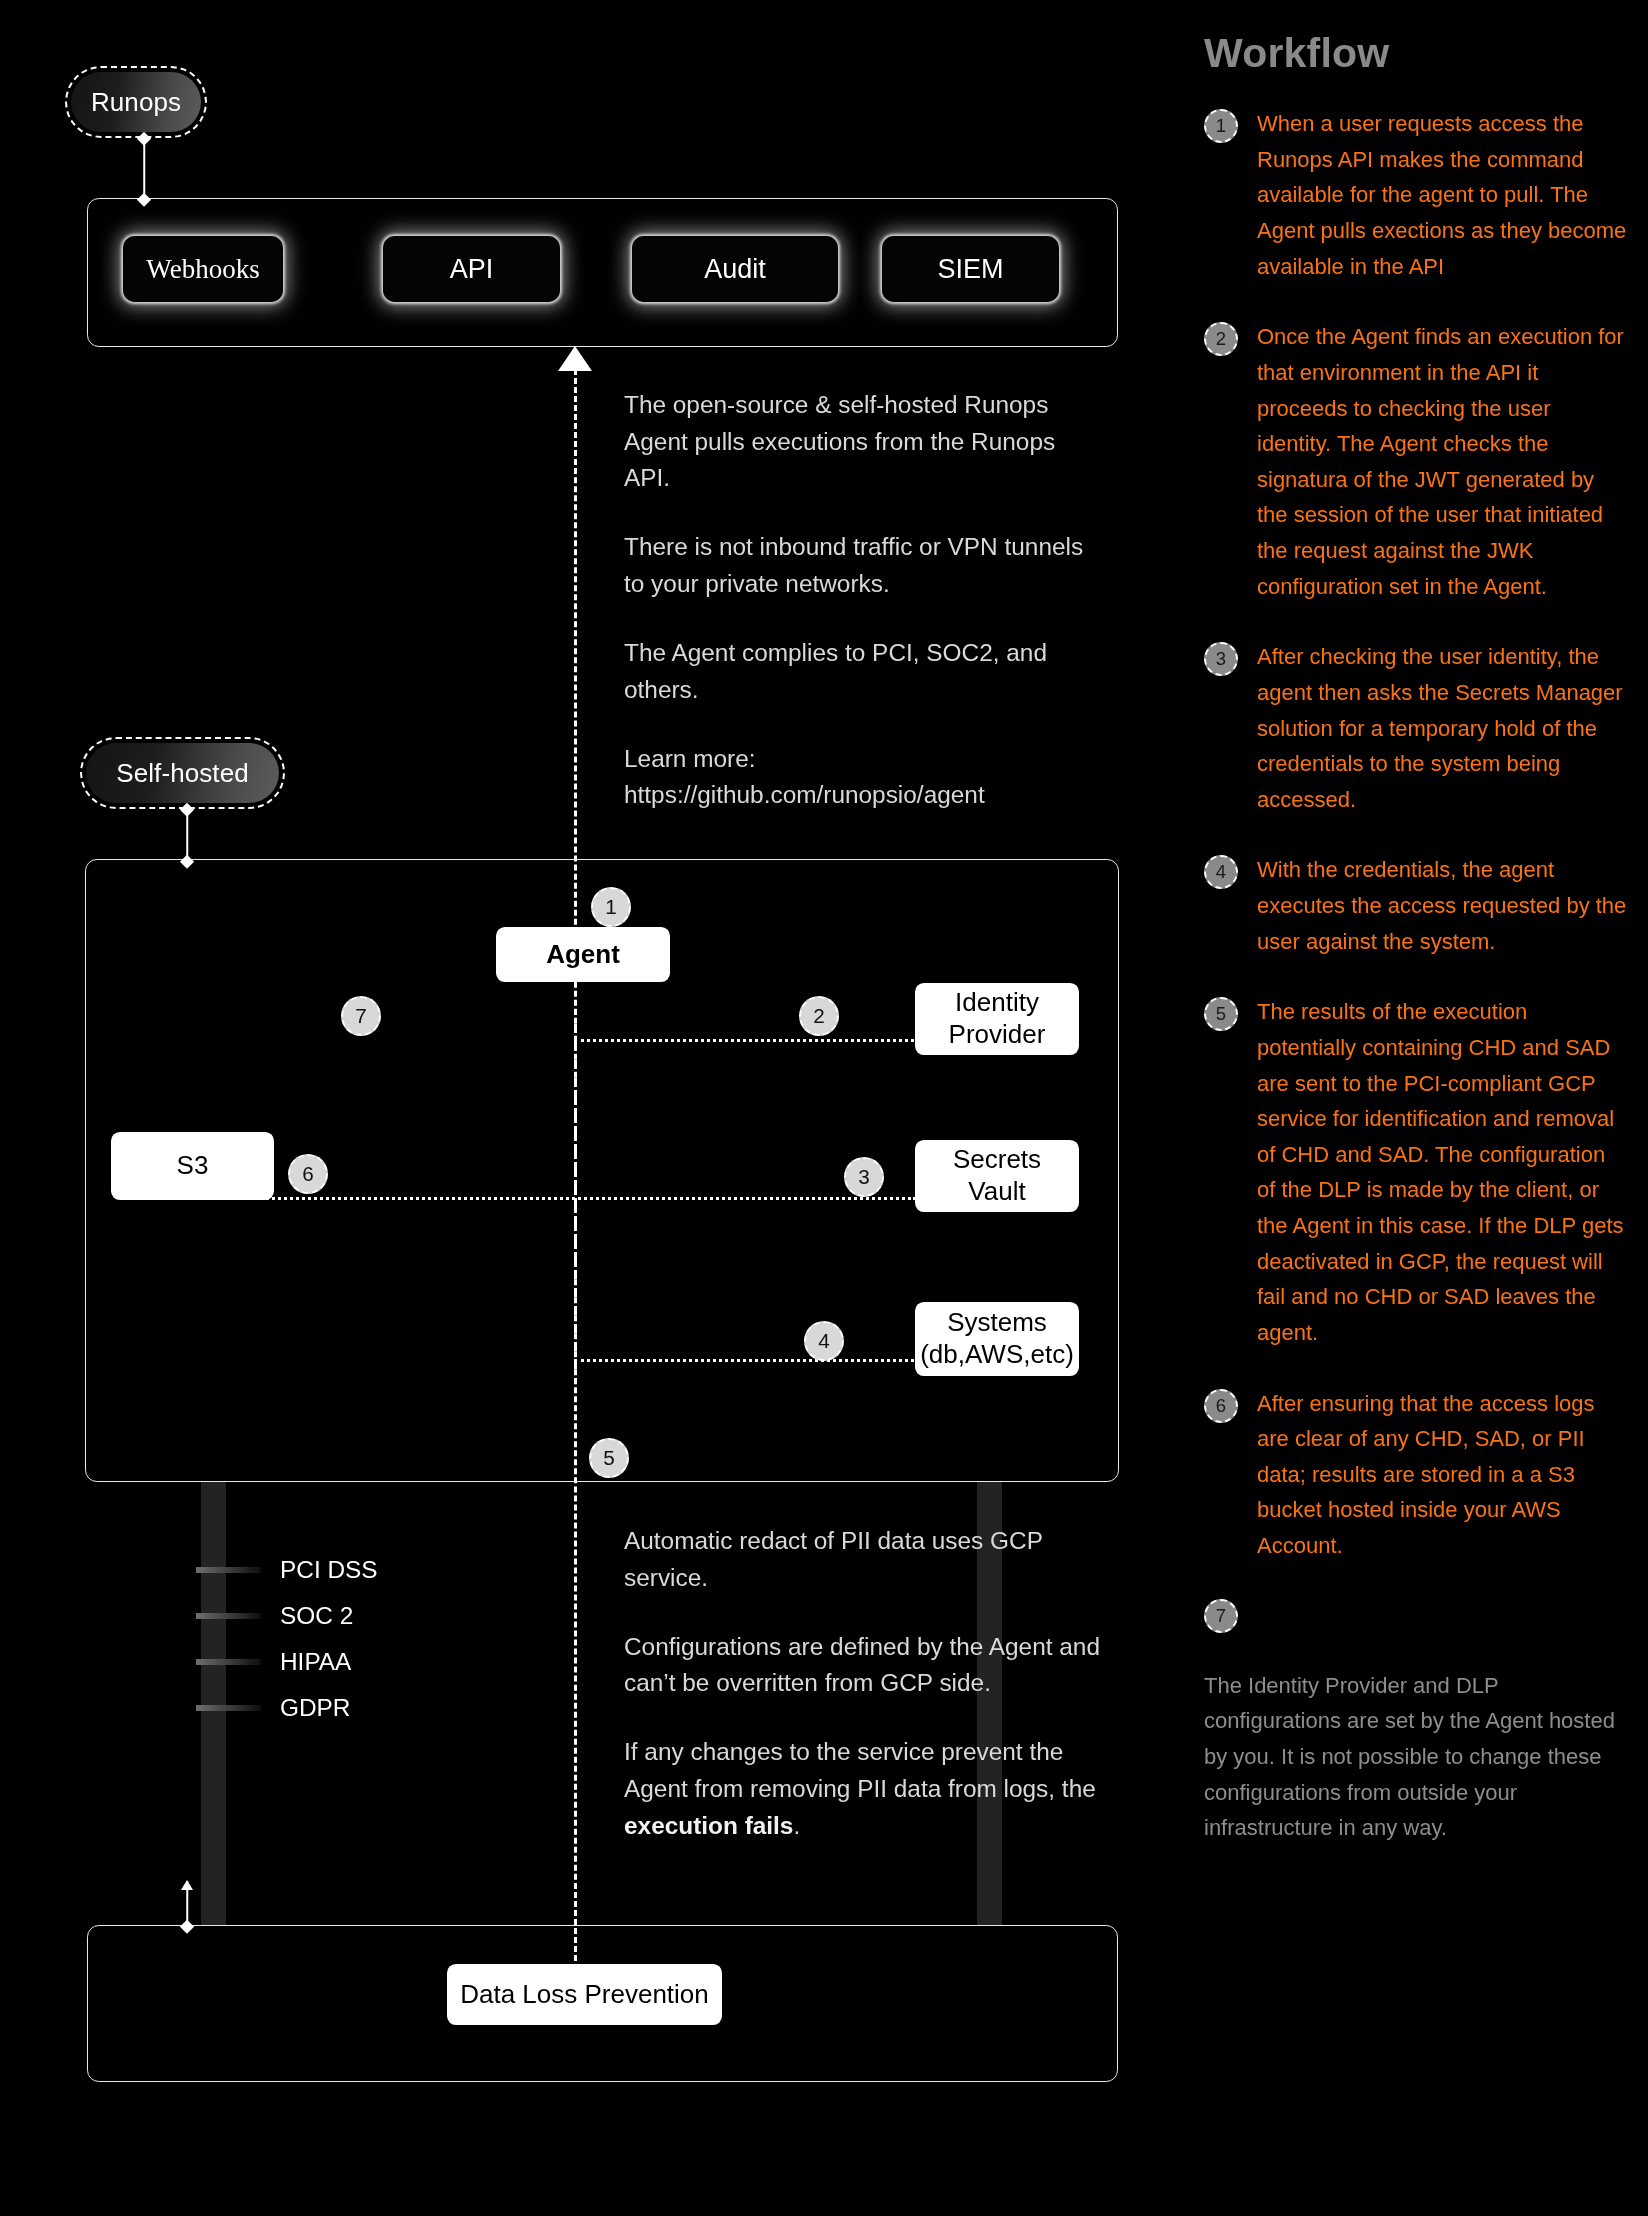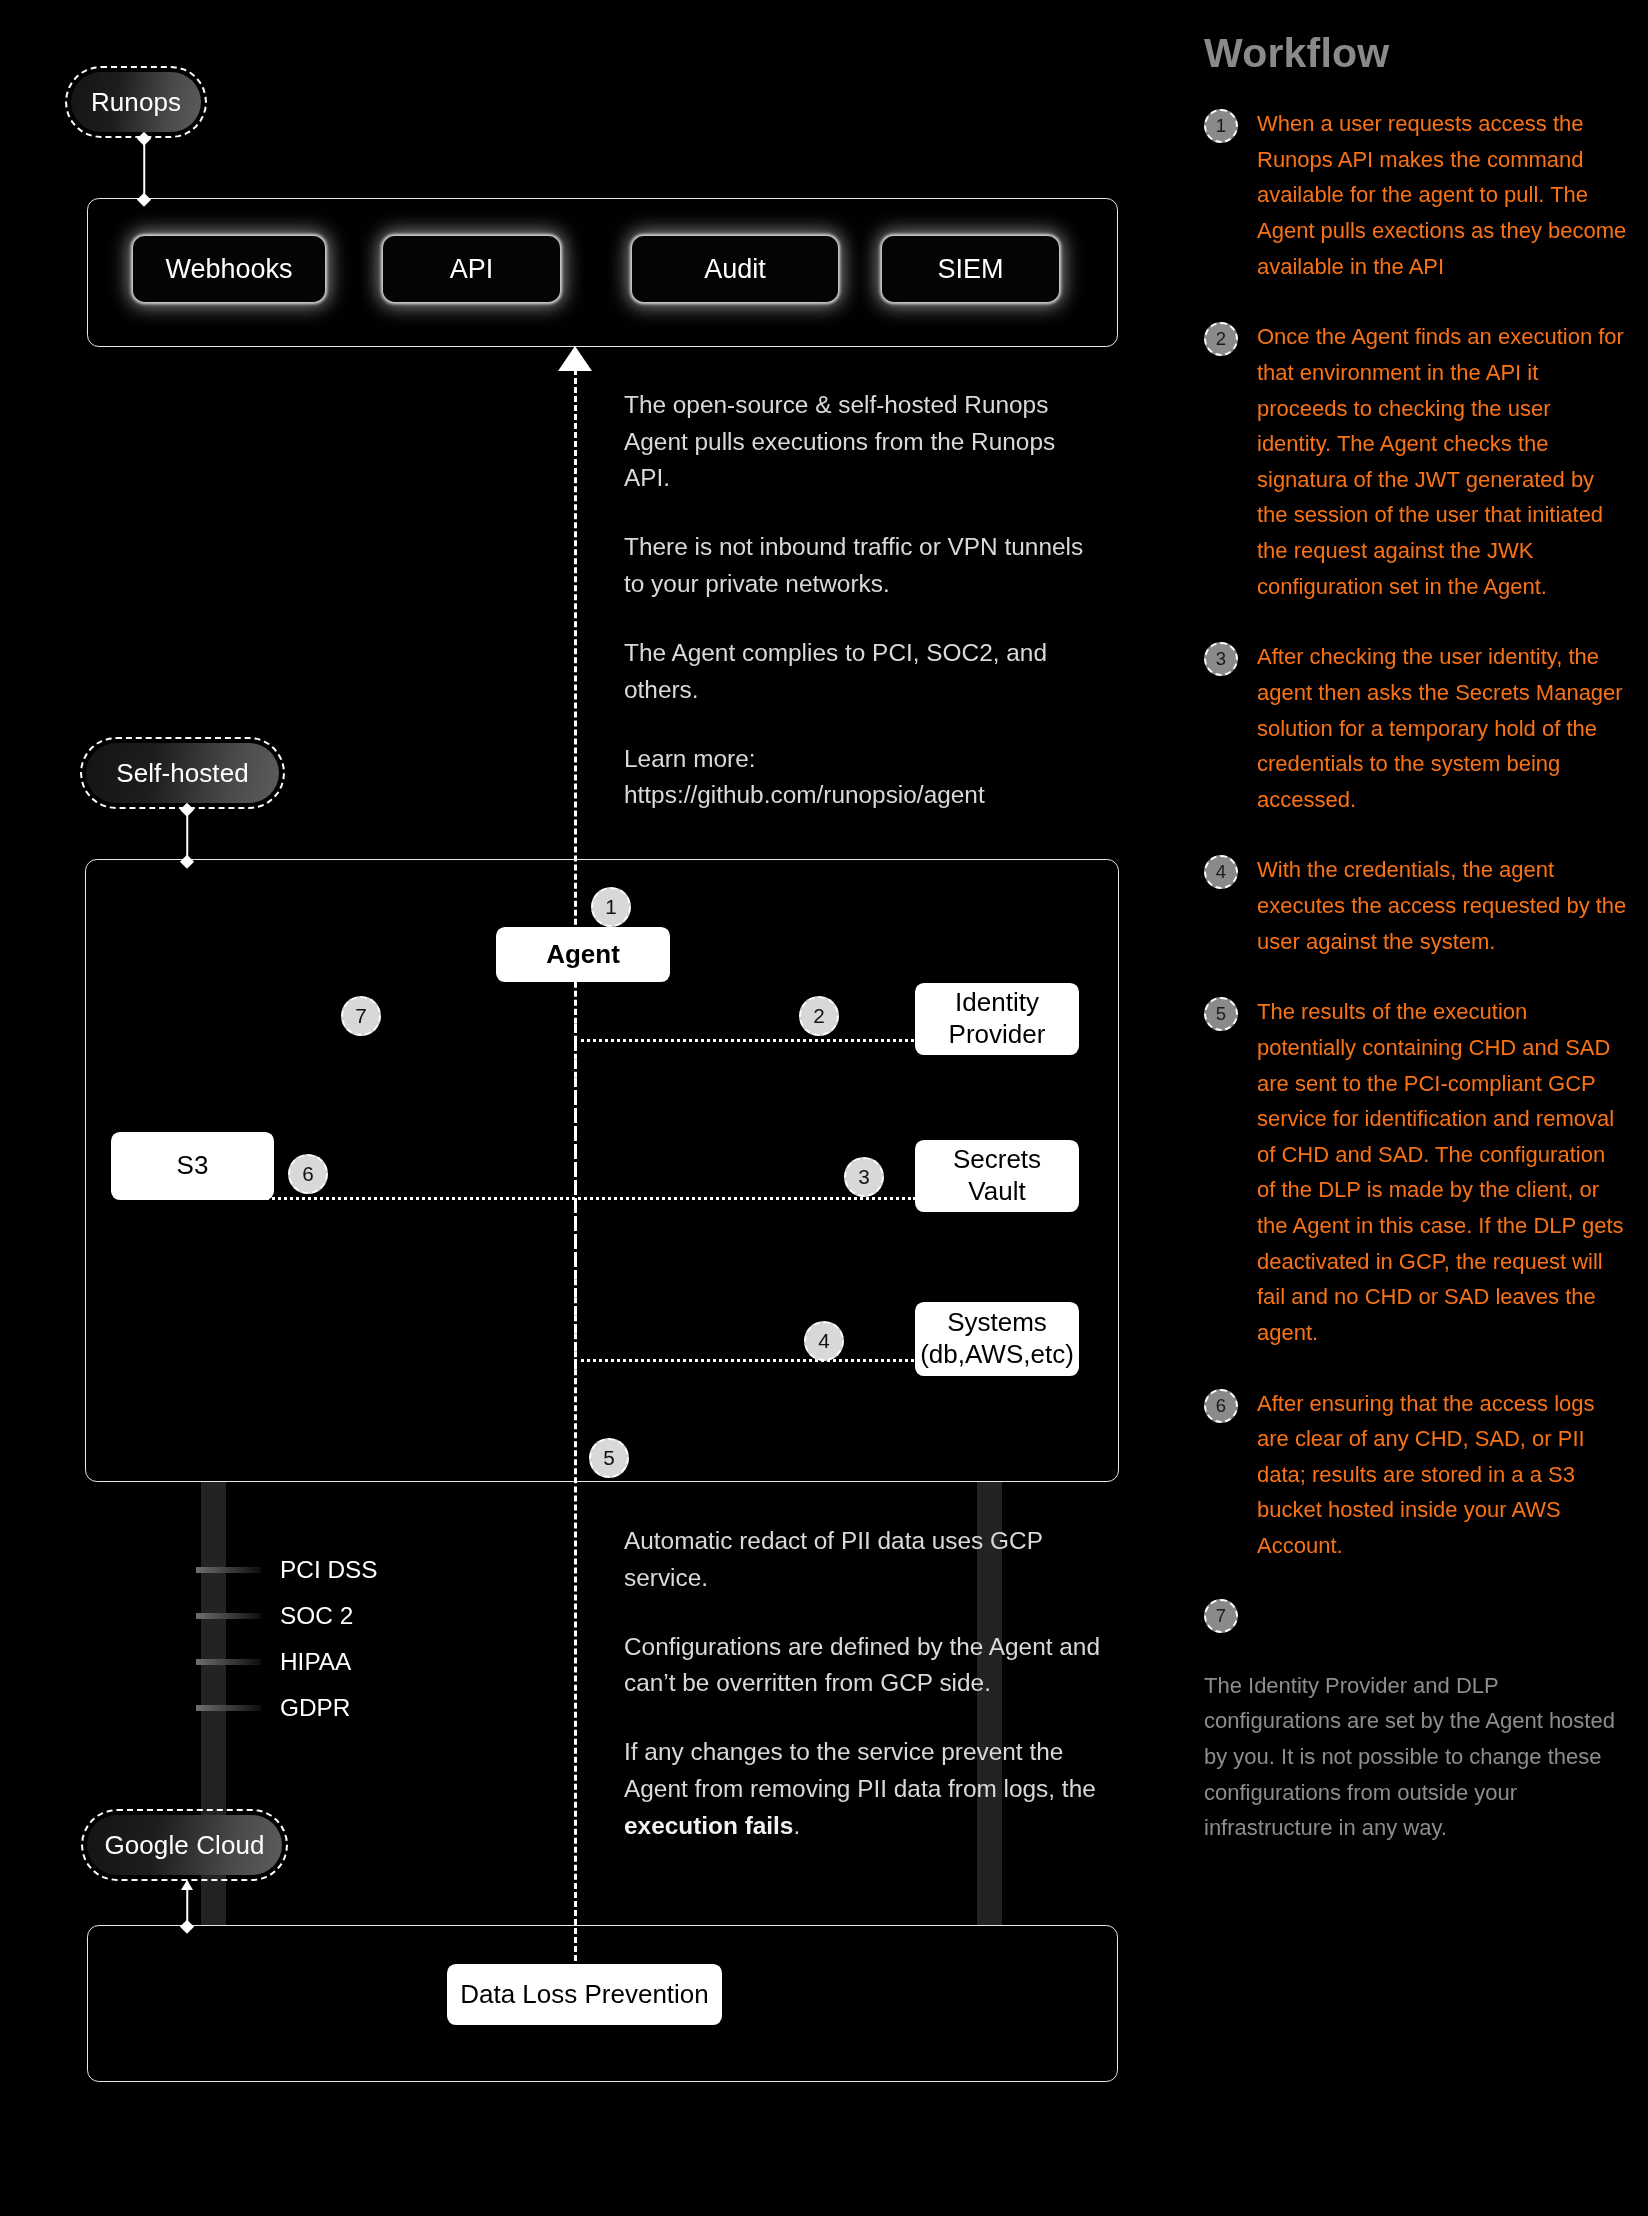--- a/index.html
+++ b/index.html
@@ -195,21 +195,21 @@
   </div>
 
   <div class="connector" style="left:137px; top:139px; width:14.8px; height:61px;">
     <div class="stem"></div>
     <div class="diamond" style="top:0;"></div>
     <div class="diamond" style="top:100%;"></div>
   </div>
 
   <div class="panel" style="left:87px; top:198px; width:1031px; height:149px;"></div>
 
-  <div class="glowbox" style="left:133px; top:236px; width:192px; height:66px;">
+  <div class="glowbox" style="left:123px; top:236px; width:160px; height:66px;font-family:Liberation Serif, serif;">
     <span>Webhooks</span>
   </div>
   <div class="glowbox" style="left:383px; top:236px; width:177px; height:66px;">
     <span>API</span>
   </div>
   <div class="glowbox" style="left:632px; top:236px; width:206px; height:66px;">
     <span>Audit</span>
   </div>
   <div class="glowbox" style="left:882px; top:236px; width:177px; height:66px;">
     <span>SIEM</span>
@@ -313,23 +313,20 @@
   </div>
 
   <div class="textblock" style="left:624px; top:1523px; width:488px;">
     <p>Automatic redact of PII data uses GCP service.</p>
     <p>Configurations are defined by the Agent and can’t be overritten from GCP side.</p>
     <p style="margin-bottom:0">
       <span>If any changes to the service prevent the Agent from removing PII data from logs, the </span><b>execution fails</b><span>.</span>
     </p>
   </div>
 
-  <div class="pill" style="left:81px; top:1809px; width:207px; height:72px;">
-    <div class="pill-inner">Google Cloud</div>
-  </div>
   <div class="connector" style="left:180px; top:1881px; width:14.8px; height:46px;">
     <div class="stem"></div>
     <div class="diamond" style="top:100%;"></div>
     <div class="arrow-up-small" style="top:-1.5px;"></div>
   </div>
 
   <div class="panel" style="left:87px; top:1925px; width:1031px; height:157px;"></div>
 
   <div class="whitebox" style="left:447px; top:1964px; width:275px; height:61px;">
     <span>Data Loss Prevention</span>

